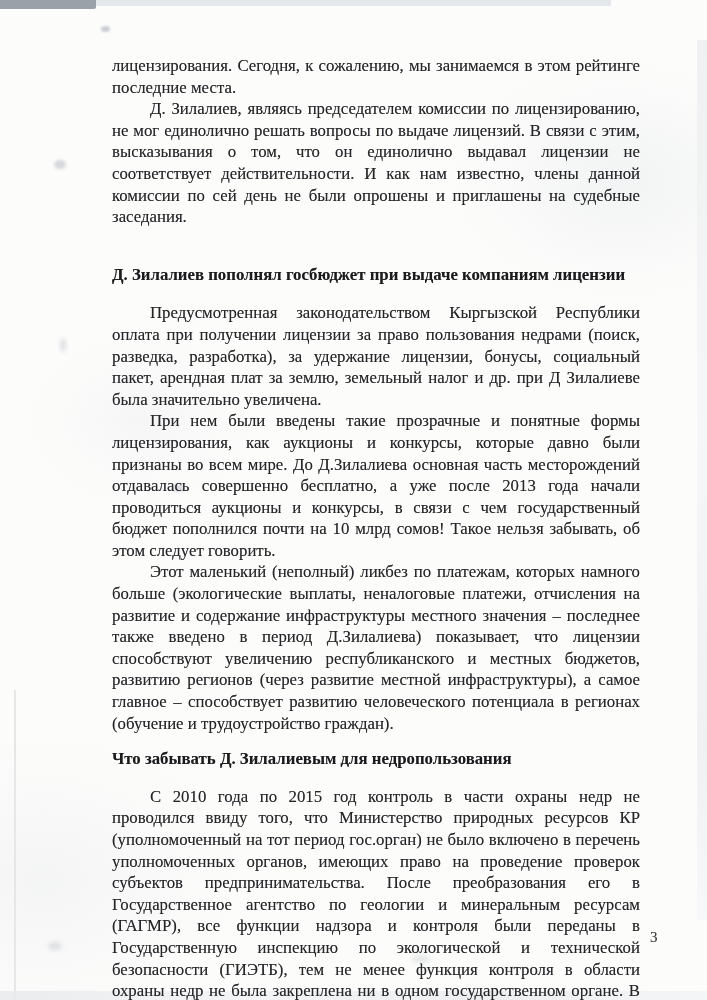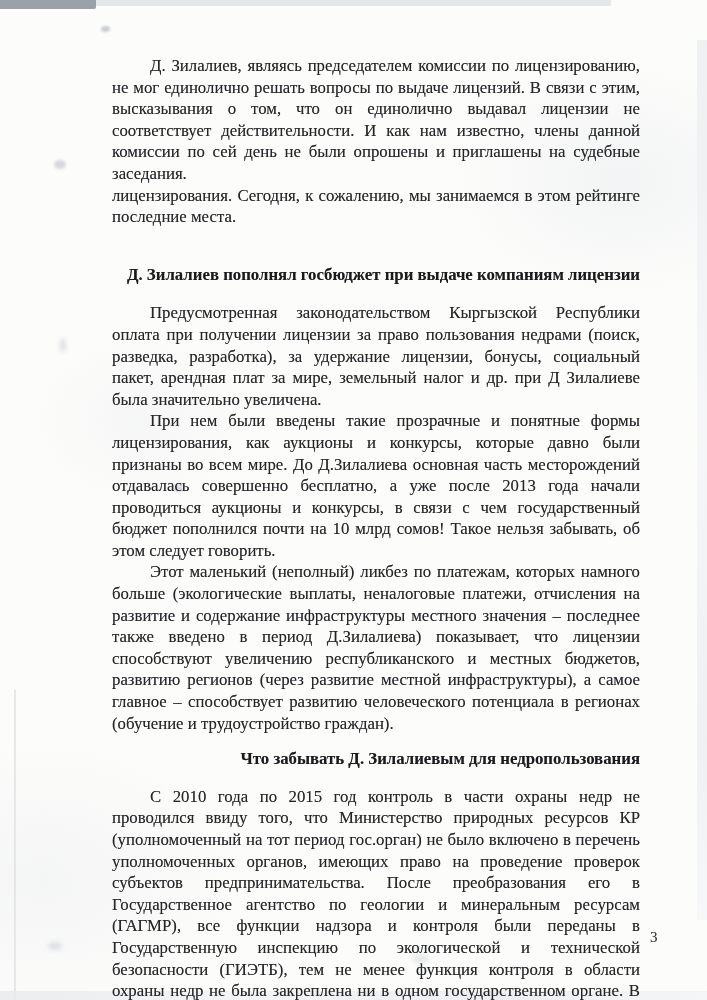--- a/index.html
+++ b/index.html
@@ -23,21 +23,21 @@
     color: #26262a;
     font-size: 16.8px;
     line-height: 21.6px;
     text-align: justify;
     text-shadow: 0 0 0.5px rgba(40,40,46,0.45);
   }
   .para { margin: 0; text-indent: 38px; }
   .para.no-indent { text-indent: 0; }
   .h-center {
     font-weight: bold;
-    text-align: right;
+    text-align: left;
     text-indent: 0;
     color: #1b1b1e;
     margin: 36px 0 17px 0;
   }
   .h-center.tight { margin: 14px 0 16px 0; }
   .subheading {
     font-weight: bold;
     font-style: italic;
     color: #1e1e22;
     margin: 0 0 14px 0;
@@ -77,27 +77,27 @@
 <div class="artifact a-bottom-strip"></div>
 <div class="artifact a-speck1"></div>
 <div class="artifact a-speck2"></div>
 <div class="artifact a-speck3"></div>
 <div class="artifact a-speck4"></div>
 <div class="artifact a-speck5"></div>
 <div class="artifact a-speck6"></div>
 
 <div class="content">
 
+  <p class="para no-indent">лицензирования. Сегодня, к сожалению, мы занимаемся в этом рейтинге последние места.</p>
+
   <p class="para">Д. Зилалиев, являясь председателем комиссии по лицензированию, не мог единолично решать вопросы по выдаче лицензий. В связи с этим, высказывания о том, что он единолично выдавал лицензии не соответствует действительности. И как нам известно, члены данной комиссии по сей день не были опрошены и приглашены на судебные заседания.</p>
-
-  <p class="para no-indent">лицензирования. Сегодня, к сожалению, мы занимаемся в этом рейтинге последние места.</p>
 
   <p class="h-center">Д. Зилалиев пополнял госбюджет при выдаче компаниям лицензии</p>
 
-  <p class="para">Предусмотренная законодательством Кыргызской Республики оплата при получении лицензии за право пользования недрами (поиск, разведка, разработка), за удержание лицензии, бонусы, социальный пакет, арендная плат за мире, земельный налог и др. при Д Зилалиеве была значительно увеличена.</p>
+  <p class="para">Предусмотренная законодательством Кыргызской Республики оплата при получении лицензии за право пользования недрами (поиск, разведка, разработка), за удержание лицензии, бонусы, социальный пакет, арендная плат за землю, земельный налог и др. при Д Зилалиеве была значительно увеличена.</p>
 
   <p class="para">При нем были введены такие прозрачные и понятные формы лицензирования, как аукционы и конкурсы, которые давно были признаны во всем мире. До Д.Зилалиева основная часть месторождений отдавалась совершенно бесплатно, а уже после 2013 года начали проводиться аукционы и конкурсы, в связи с чем государственный бюджет пополнился почти на 10 млрд сомов! Такое нельзя забывать, об этом следует говорить.</p>
 
   <p class="para">Этот маленький (неполный) ликбез по платежам, которых намного больше (экологические выплаты, неналоговые платежи, отчисления на развитие и содержание инфраструктуры местного значения – последнее также введено в период Д.Зилалиева) показывает, что лицензии способствуют увеличению республиканского и местных бюджетов, развитию регионов (через развитие местной инфраструктуры), а самое главное – способствует развитию человеческого потенциала в регионах (обучение и трудоустройство граждан).</p>
 
   <p class="h-center tight">Что забывать Д. Зилалиевым для недропользования</p>
 
 
   <p class="para">С 2010 года по 2015 год контроль в части охраны недр не проводился ввиду того, что Министерство природных ресурсов КР (уполномоченный на тот период гос.орган) не было включено в перечень уполномоченных органов, имеющих право на проведение проверок субъектов предпринимательства. После преобразования его в Государственное агентство по геологии и минеральным ресурсам (ГАГМР), все функции надзора и контроля были переданы в Государственную инспекцию по экологической и технической безопасности (ГИЭТБ), тем не менее функция контроля в области охраны недр не была закреплена ни в одном государственном органе. В этой связи ГАГМР были подготовлены ряд нормативных правовых актов, в результате которых</p>
 

